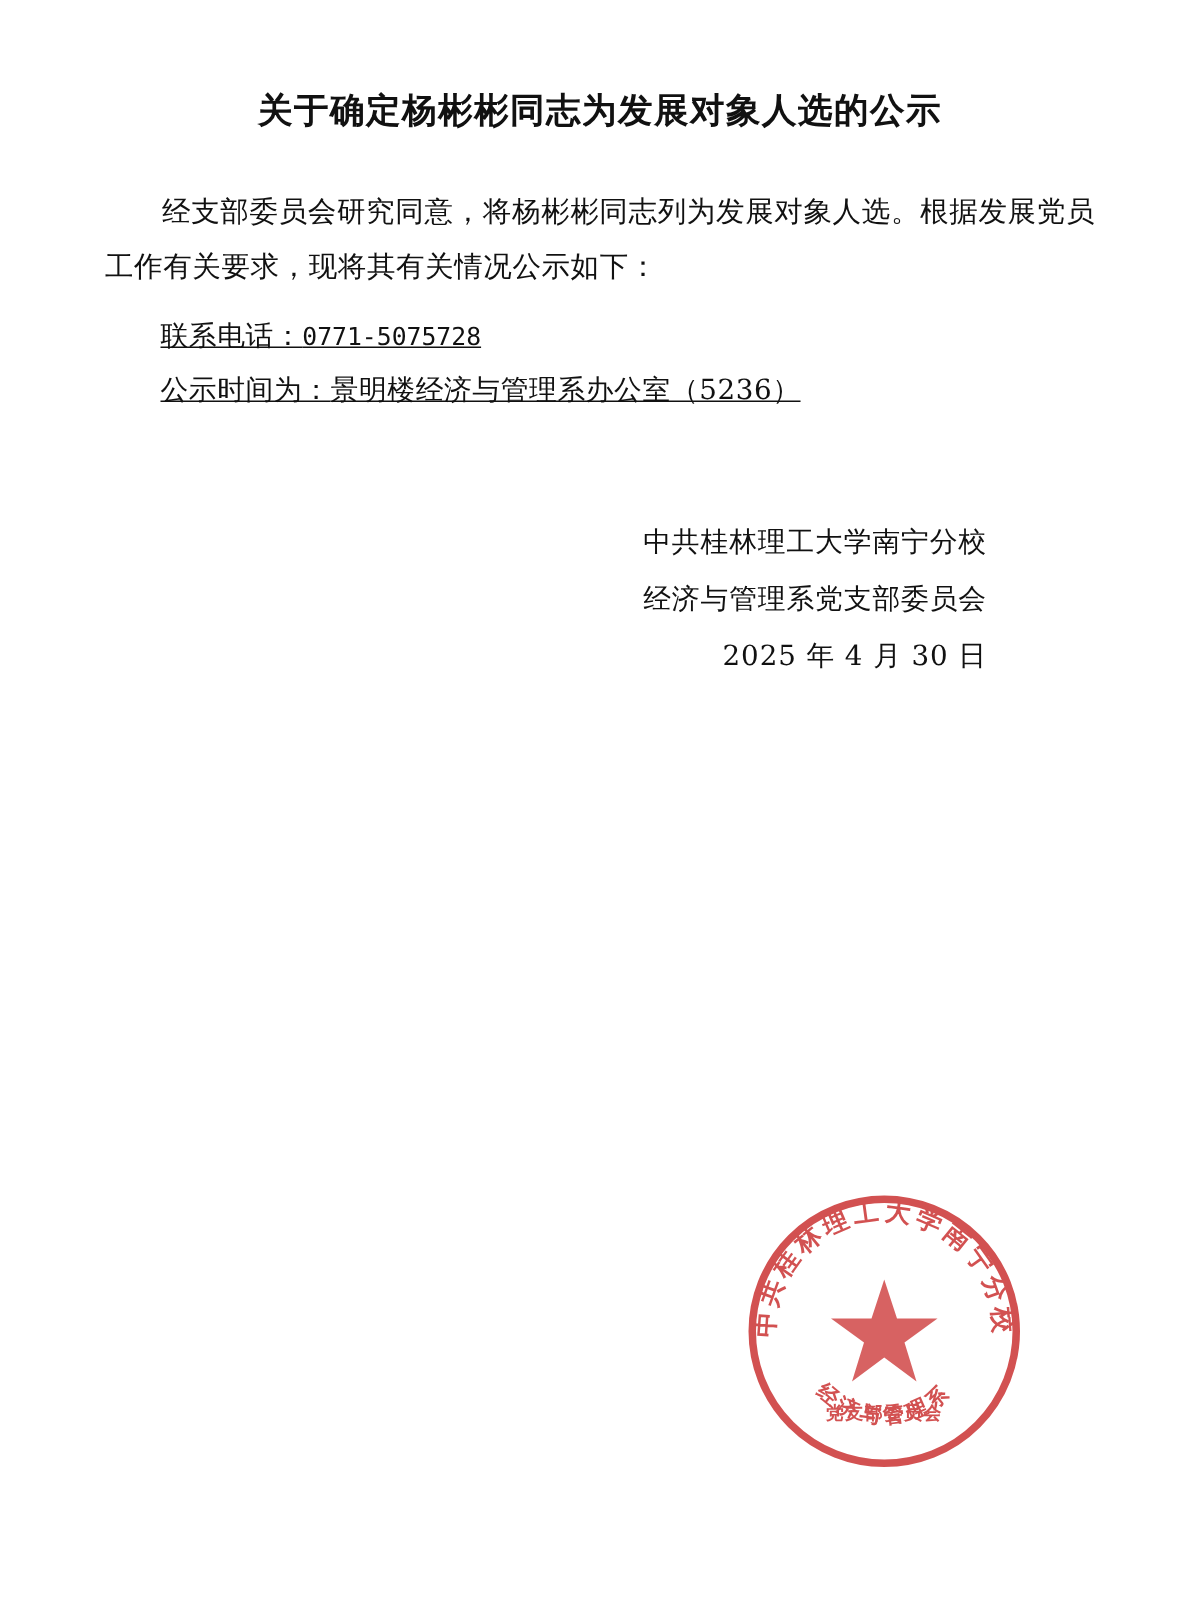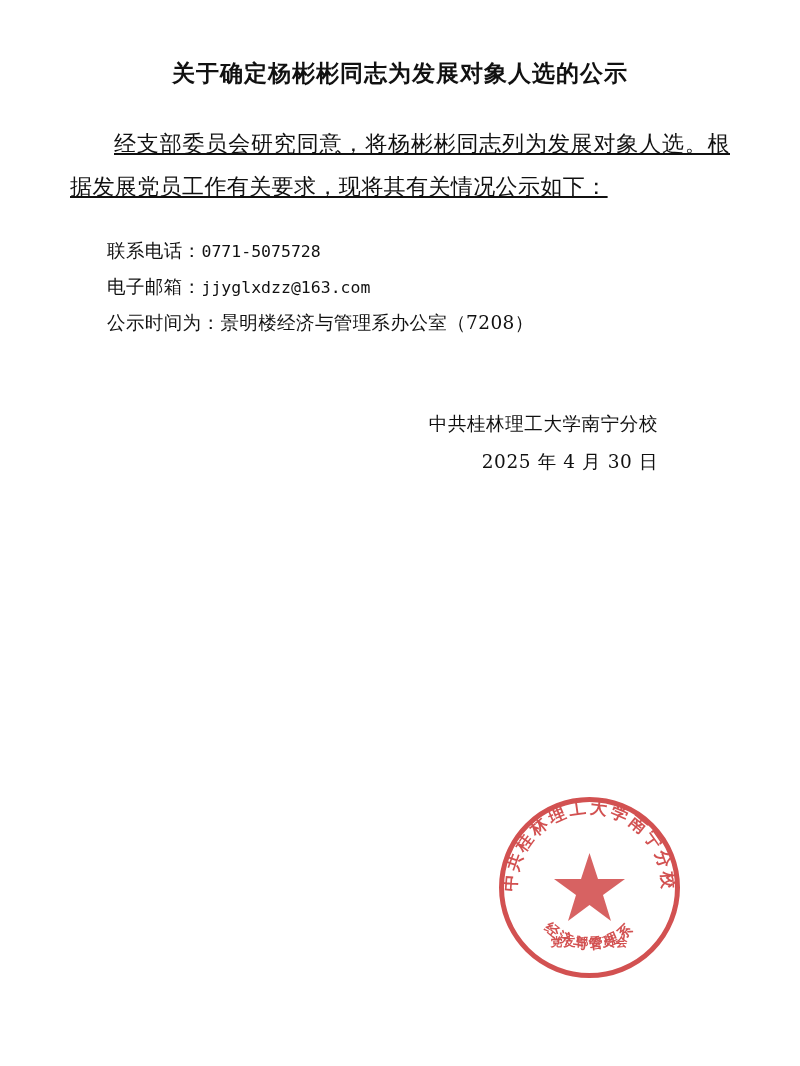--- a/index.html
+++ b/index.html
@@ -24,31 +24,31 @@
   }
   .doc-title {
     text-align: center;
     font-size: 23px;
     font-weight: bold;
     letter-spacing: 1px;
     margin: 18px 0 34px 0;
     font-family: Liberation Mono, monospace;
   }
   .para {
-    font-size: 22px;
+    font-size: 19px;
     line-height: 1.95;
     text-align: justify;
     text-justify: inter-ideograph;
     text-indent: 2em;
     margin: 0 0 6px 0;
     letter-spacing: 0.4px;
-    text-decoration: underline;
   }
   .contact-block {
-    margin-top: 24px;
+    margin-top: 10px;
+    text-decoration: underline;
   }
   .contact-line {
     font-size: 18.5px;
     line-height: 1.95;
     text-indent: 2em;
     letter-spacing: 0.4px;
   }
   .contact-line .mono {
     font-family: "DejaVu Sans Mono", "Liberation Mono", monospace;
     font-size: 16.5px;
@@ -87,26 +87,26 @@
 <body>
 
 <div class="page">
 
   <div class="doc-title">关于确定杨彬彬同志为发展对象人选的公示</div>
 
   <p class="para">经支部委员会研究同意，将杨彬彬同志列为发展对象人选。根据发展党员工作有关要求，现将其有关情况公示如下：</p>
 
   <div class="contact-block">
     <div class="contact-line"><span>联系电话：</span><span class="mono">0771-5075728</span></div>
-    <div class="contact-line"><span>电子邮箱：</span><span class="mono">jjyglxdzz@163.com</span></div>
-    <div class="contact-line"><span>公示时间为：</span><span>景明楼经济与管理系办公室（7208）</span></div>
+    <div class="contact-line"><span>公示时间为：</span><span>景明楼经济与管理系办公室（5236）</span></div>
   </div>
 
   <div class="signature">
     <div class="sig-line">中共桂林理工大学南宁分校</div>
+    <div class="sig-line">经济与管理系党支部委员会</div>
     <div class="sig-line">2025 年 4 月 30 日</div>
   </div>
 
   <div class="seal">
     <svg width="195" height="195" viewBox="0 0 195 195" xmlns="http://www.w3.org/2000/svg">
       <defs>
         <path id="sealArcTop" d="M 24,97 A 73,73 0 0 1 171,97"></path>
         <path id="sealArcBottom" d="M 36,97 A 61,61 0 0 0 159,97"></path>
       </defs>
       <circle cx="97.5" cy="97.5" r="88" fill="none" stroke="#c92b2b" stroke-width="5"></circle>

